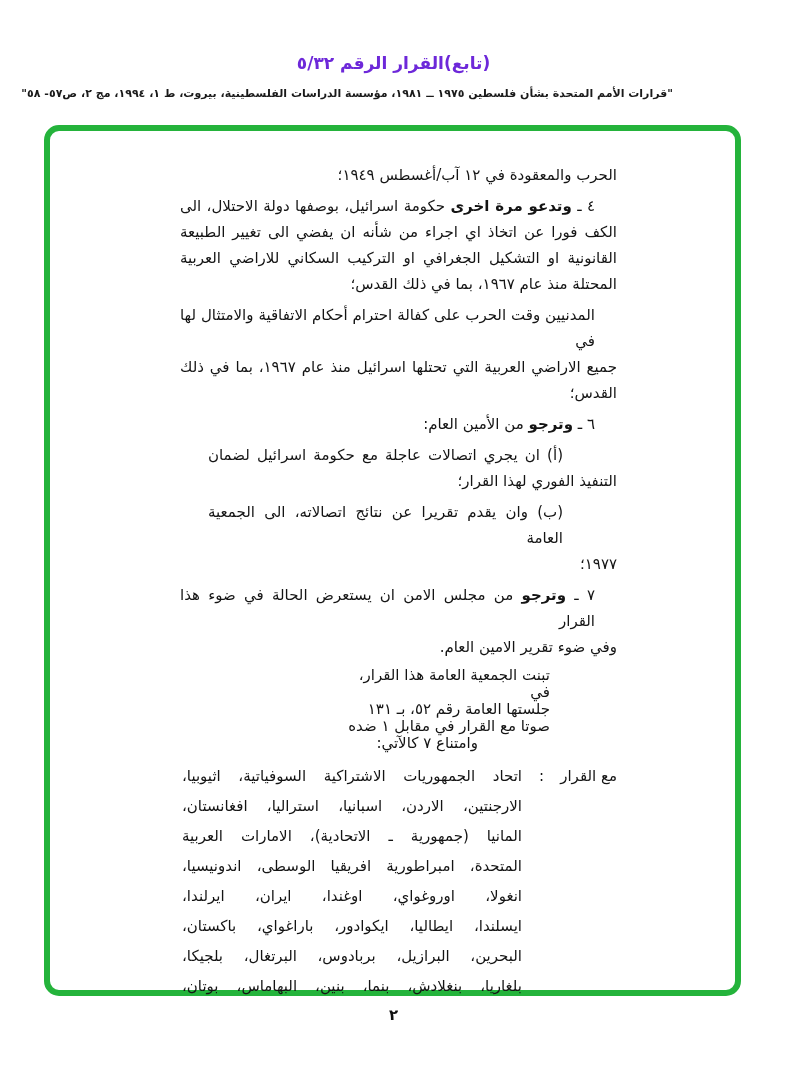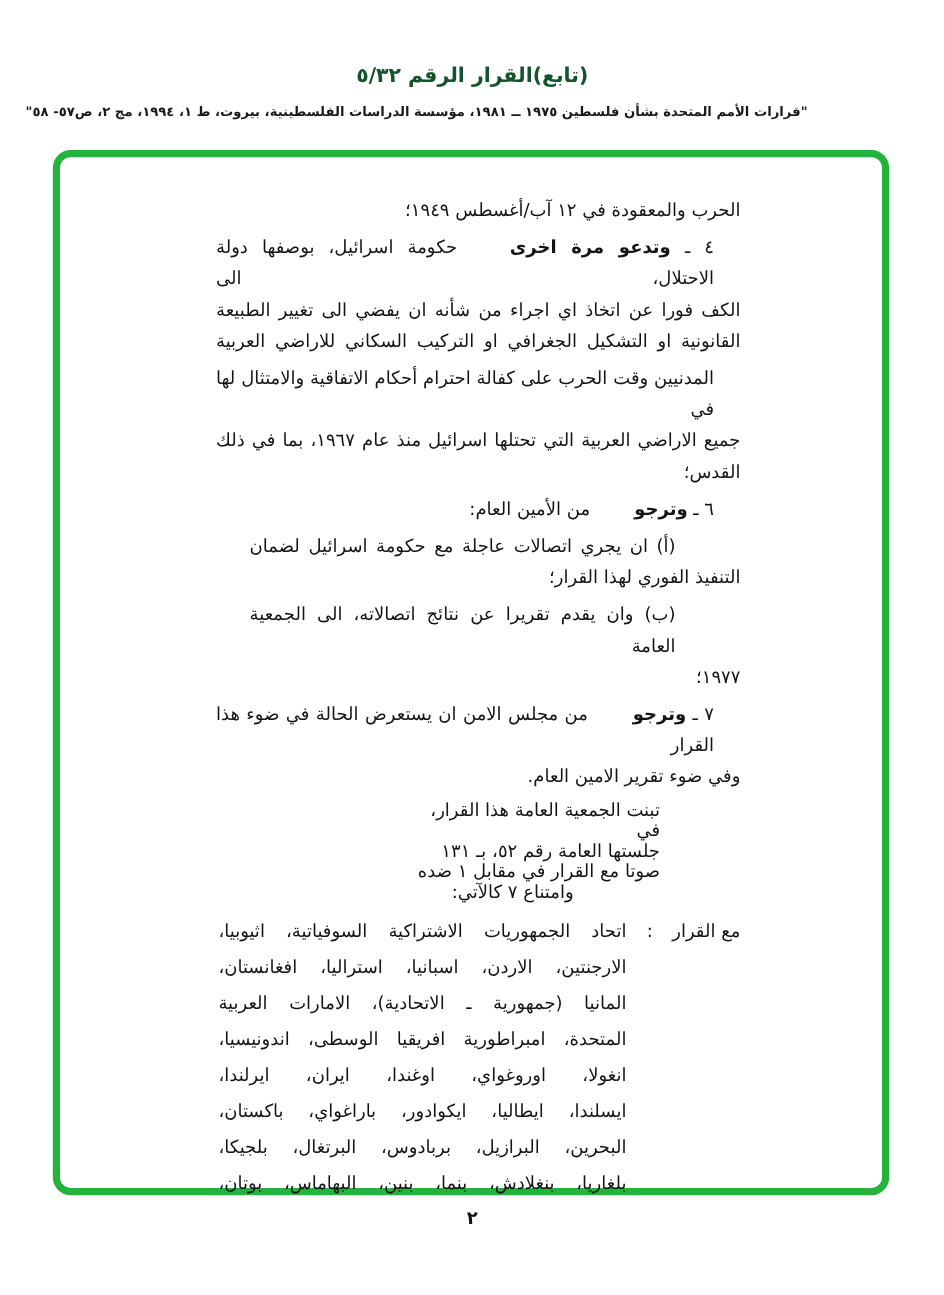--- a/index.html
+++ b/index.html
@@ -8,21 +8,21 @@
     width:787px;height:1079px;
     background:#ffffff;
     font-family:"DejaVu Sans",sans-serif;
     color:#151515;
     overflow:hidden;
   }
   .doc-title{
     position:absolute;top:51px;left:0;width:100%;
     text-align:center;direction:rtl;
     font-size:17px;font-weight:bold;line-height:24px;
-    color:#14532d;
+    color:#6d28d9;
   }
   .source-line{
     position:absolute;top:87px;right:114px;
     direction:rtl;white-space:nowrap;
     font-size:11px;font-weight:bold;color:#1a1a1a;
   }
   .scan-frame{
     position:absolute;left:44px;top:125px;
     width:697px;height:871px;
     border:6px solid #24b33b;border-radius:15px;
@@ -31,21 +31,21 @@
   .doc-body{
     position:absolute;top:162px;left:180px;width:437px;
     direction:rtl;font-size:15px;line-height:26px;color:#141414;
   }
   .block{margin:0 0 5px 0;}
   .line{white-space:normal;}
   .just{text-align:justify;text-align-last:justify;}
   .start{text-align:right;}
   .ind-num > .line:first-child{padding-right:22px;}
   .ind-deep > .line:first-child{padding-right:54px;margin-left:28px;}
-  .b{font-weight:bold;margin-left:32px;}
+  .b{font-weight:bold;}
   .note{
     width:213px;margin:7px 67px 9px 0;
     line-height:17px;
   }
   .note .line{text-align:right;}
   .note .line:last-child{padding-right:72px;}
   .list-row{display:flex;gap:17px;line-height:30px;margin-top:9px;}
   .list-label{
     width:78px;flex:0 0 78px;
     display:flex;justify-content:space-between;
@@ -69,20 +69,21 @@
   <div class="scan-frame"></div>
 
   <div class="doc-body">
       <div class="block cont">
         <div class="line start"><span>الحرب والمعقودة في ١٢ آب/أغسطس ١٩٤٩؛</span></div>
       </div>
       <div class="block para ind-num">
         <div class="line just"><span>٤ ـ </span><span class="b">وتدعو مرة اخرى</span><span> حكومة اسرائيل، بوصفها دولة الاحتلال، الى</span></div>
         <div class="line just"><span>الكف فورا عن اتخاذ اي اجراء من شأنه ان يفضي الى تغيير الطبيعة</span></div>
         <div class="line just"><span>القانونية او التشكيل الجغرافي او التركيب السكاني للاراضي العربية</span></div>
+        <div class="line start"><span>المحتلة منذ عام ١٩٦٧، بما في ذلك القدس؛</span></div>
       </div>
       <div class="block para ind-num">
         <div class="line just"><span>المدنيين وقت الحرب على كفالة احترام أحكام الاتفاقية والامتثال لها في</span></div>
         <div class="line just"><span>جميع الاراضي العربية التي تحتلها اسرائيل منذ عام ١٩٦٧، بما في ذلك</span></div>
         <div class="line start"><span>القدس؛</span></div>
       </div>
       <div class="block para ind-num">
         <div class="line start"><span>٦ ـ </span><span class="b">وترجو</span><span> من الأمين العام:</span></div>
       </div>
       <div class="block para ind-deep">

